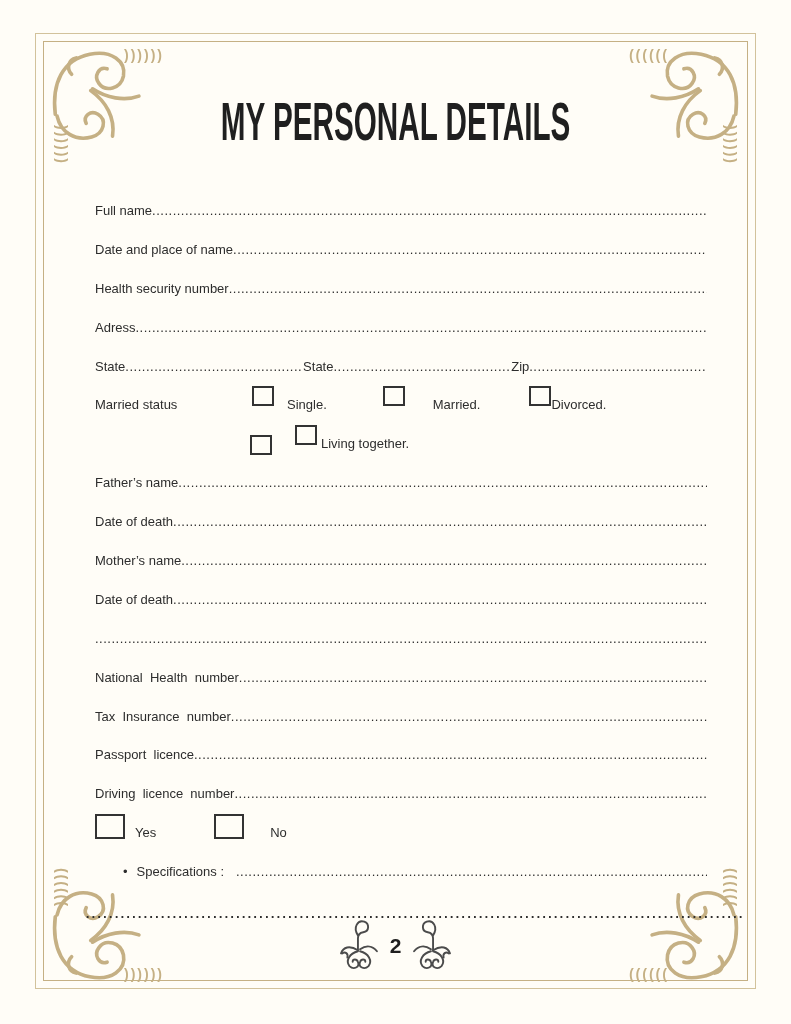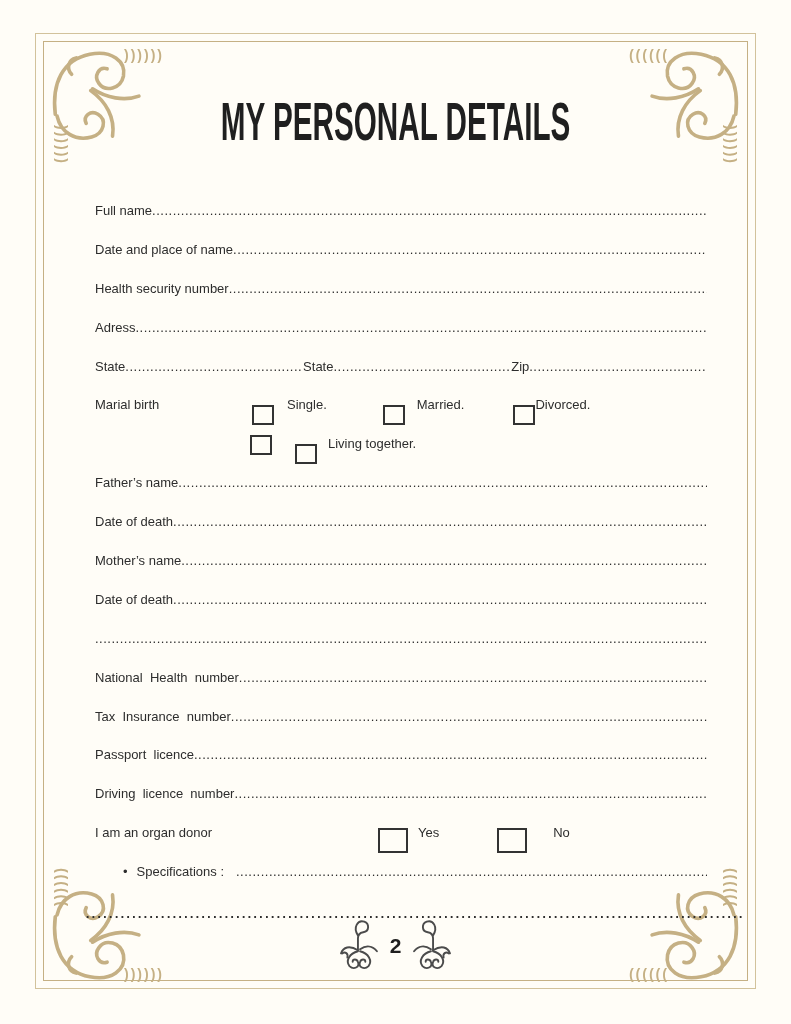--- a/index.html
+++ b/index.html
@@ -43,21 +43,21 @@
   
   .content{position:absolute;left:95px;width:612px;top:192px;}
   .row{height:38.9px;line-height:38.9px;display:flex;align-items:baseline;font-size:13px;overflow:hidden;}
   .label{white-space:pre;flex:none;}
   .dots{flex:1 1 auto;overflow:hidden;white-space:nowrap;letter-spacing:0.5px;color:var(--ink);}
   .dots.g095{flex-grow:0.95;} .dots.g110{flex-grow:1.10;} .dots.g100{flex-grow:1;}
 
   .cbrow{display:flex;align-items:center;}
   .cb{display:inline-block;width:22px;height:20px;border:2px solid #333;background:transparent;flex:none;}
   .cb-lg{width:30px;height:25px;}
-  .cbg{display:flex;align-items:flex-end;flex:none;}
+  .cbg{display:flex;align-items:flex-start;flex:none;}
 
   .m-label{flex:0 0 157px;white-space:pre;}
   .indent2{margin-left:155px;}
   .organ-label{flex:0 0 283px;white-space:pre;}
 
   .spec-row{padding-left:28px;}
   .bullet{flex:none;margin-right:9px;}
   .spec-label{flex:none;margin-right:12px;white-space:pre;}
 
   .bottom-line{position:absolute;left:85px;right:48px;top:896px;height:32px;line-height:32px;font-size:19px;overflow:hidden;white-space:nowrap;letter-spacing:0.5px;}
@@ -156,42 +156,42 @@
     <div class="row">
       <span class="label">State</span>
         <span class="dots g095">................................................................................................................................................................................................................................................</span>
         <span class="label">State</span>
         <span class="dots g110">................................................................................................................................................................................................................................................</span>
         <span class="label">Zip</span>
         <span class="dots g100">................................................................................................................................................................................................................................................</span>
     </div>
 
     <div class="row cbrow">
-      <span class="m-label">Marial birth</span>
+      <span class="m-label">Married status</span>
       <span class="cbg">
         <span class="cb"></span>
         <span style="margin-left:13px">Single.</span>
       </span>
       <span class="cbg" style="margin-left:56px">
         <span class="cb"></span>
-        <span style="margin-left:12px">Married.</span>
+        <span style="margin-left:28px">Married.</span>
       </span>
       <span class="cbg" style="margin-left:49px">
         <span class="cb"></span>
         <span style="">Divorced.</span>
       </span>
     </div>
 
     <div class="row cbrow">
       <span class="cbg indent2">
         <span class="cb"></span>
       </span>
       <span class="cbg" style="margin-left:23px">
         <span class="cb"></span>
-        <span style="margin-left:11px">Living together.</span>
+        <span style="margin-left:4px">Living together.</span>
       </span>
     </div>
 
     <div class="row">
       <span class="label">Father’s name</span>
         <span class="dots">................................................................................................................................................................................................................................................</span>
     </div>
 
     <div class="row">
       <span class="label">Date of death</span>
@@ -226,21 +226,20 @@
       <span class="label">Passport  licence</span>
         <span class="dots">................................................................................................................................................................................................................................................</span>
     </div>
 
     <div class="row">
       <span class="label">Driving  licence  number</span>
         <span class="dots">................................................................................................................................................................................................................................................</span>
     </div>
 
     <div class="row cbrow">
-      <span class="organ-label">I am an organ donor</span>
       <span class="cbg">
         <span class="cb cb-lg"></span>
         <span style="margin-left:10px">Yes</span>
       </span>
       <span class="cbg" style="margin-left:58px">
         <span class="cb cb-lg"></span>
         <span style="margin-left:26px">No</span>
       </span>
     </div>
 

